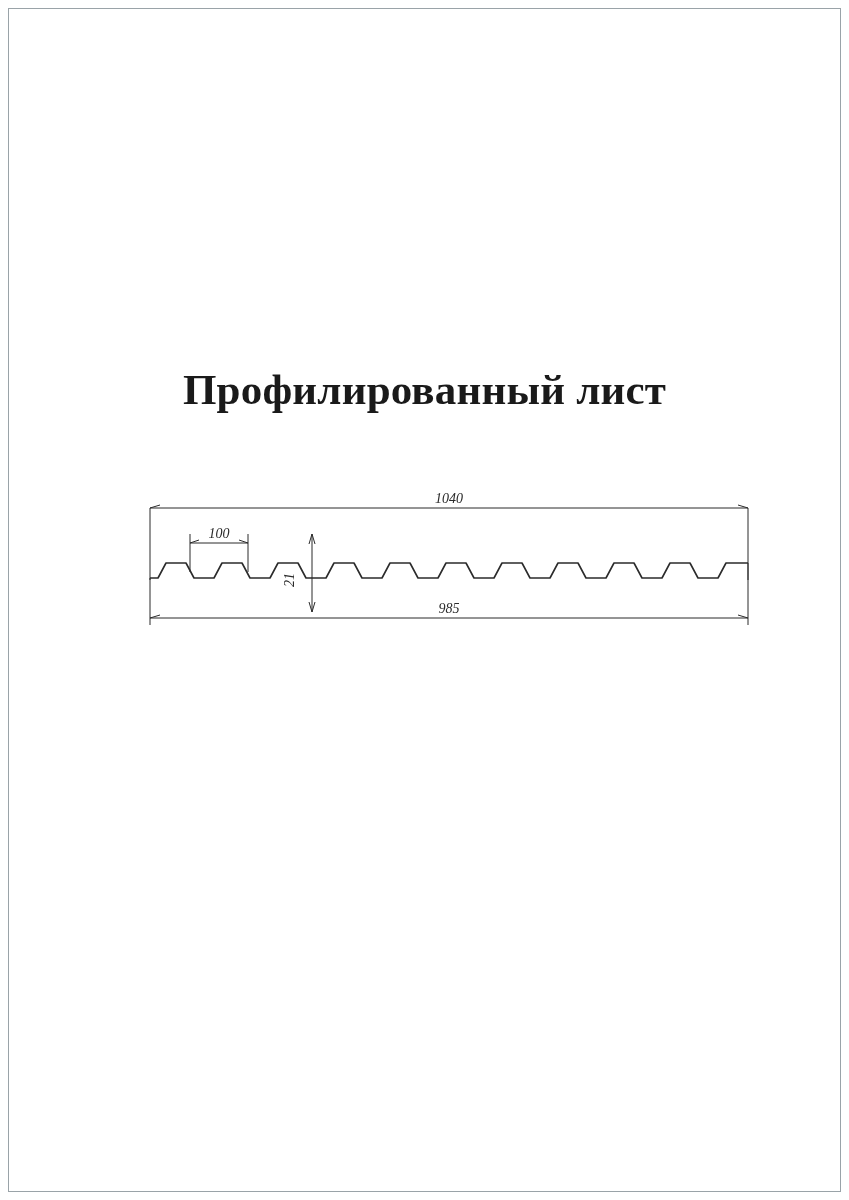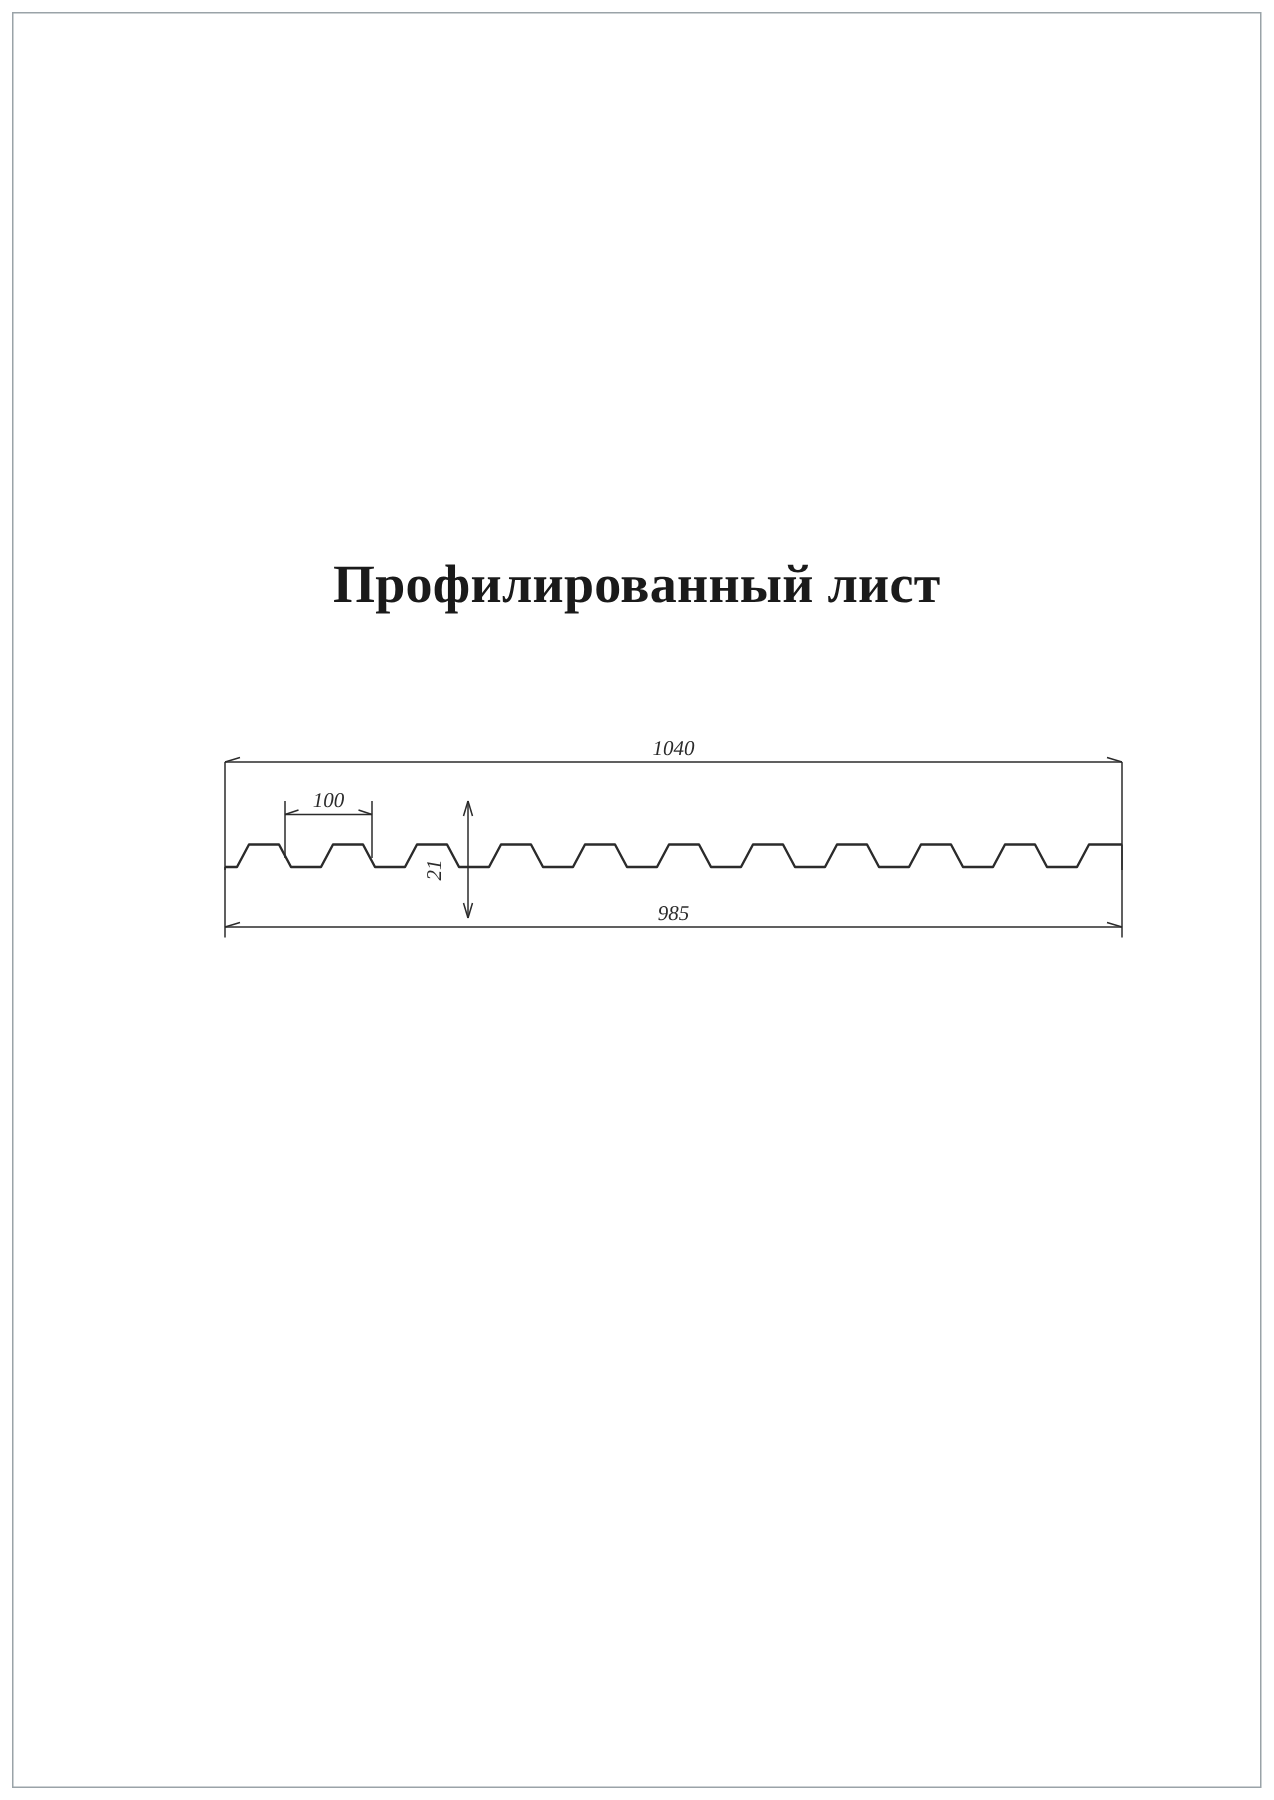--- a/index.html
+++ b/index.html
@@ -31,21 +31,21 @@
     pointer-events: none;
   }
   #title-block {
     position: absolute;
     left: 0;
     top: 366px;
     width: 849px;
     text-align: center;
     font-family: "Liberation Serif", serif;
     font-weight: bold;
-    font-size: 36px;
+    font-size: 43px;
     line-height: 47px;
     color: #1a1a1a;
     letter-spacing: 0.2px;
   }
   #title-block .title-line {
     display: block;
   }
   #drawing {
     position: absolute;
     left: 0;

